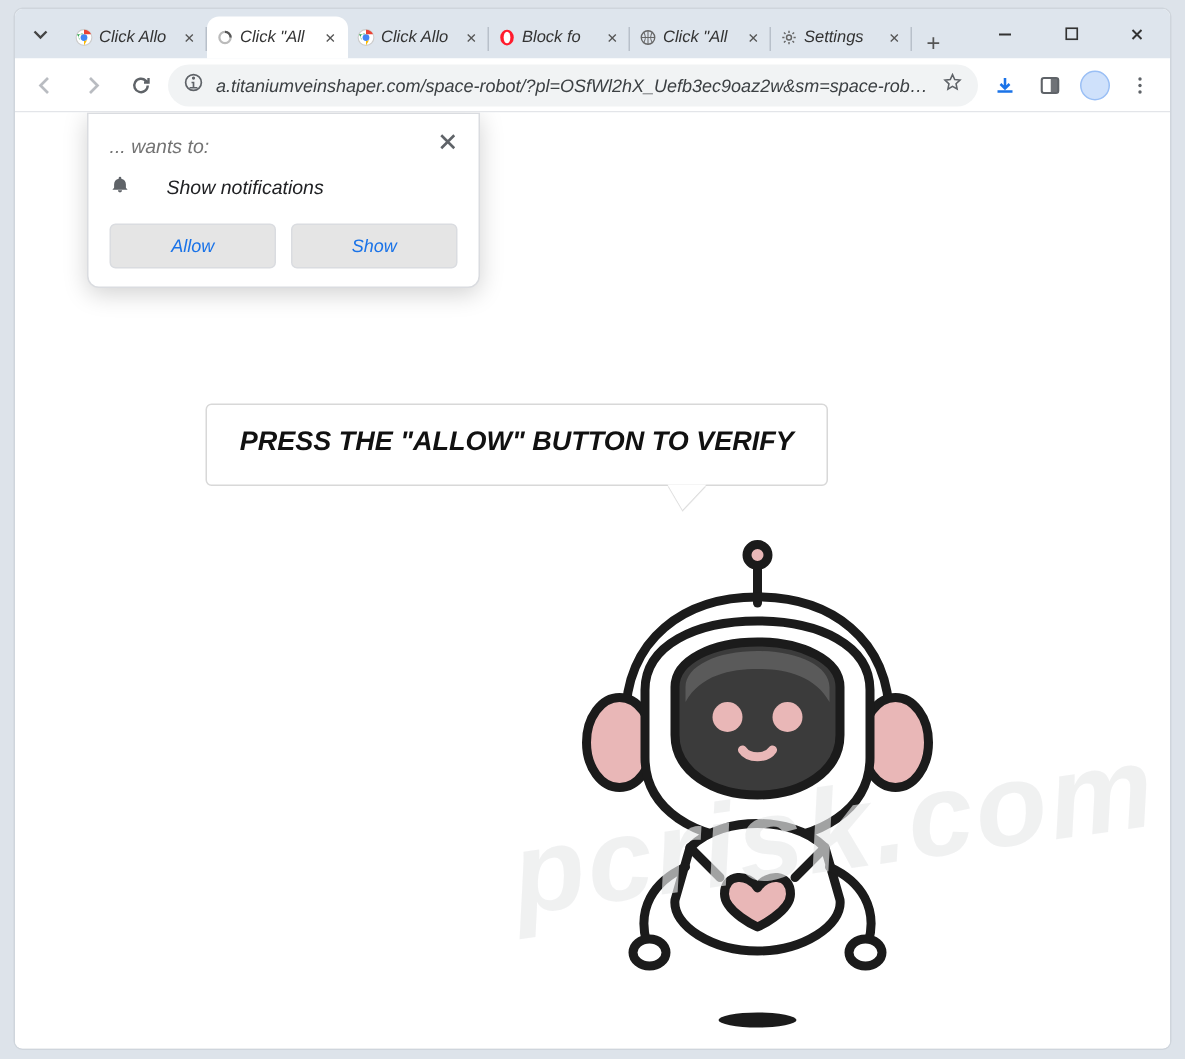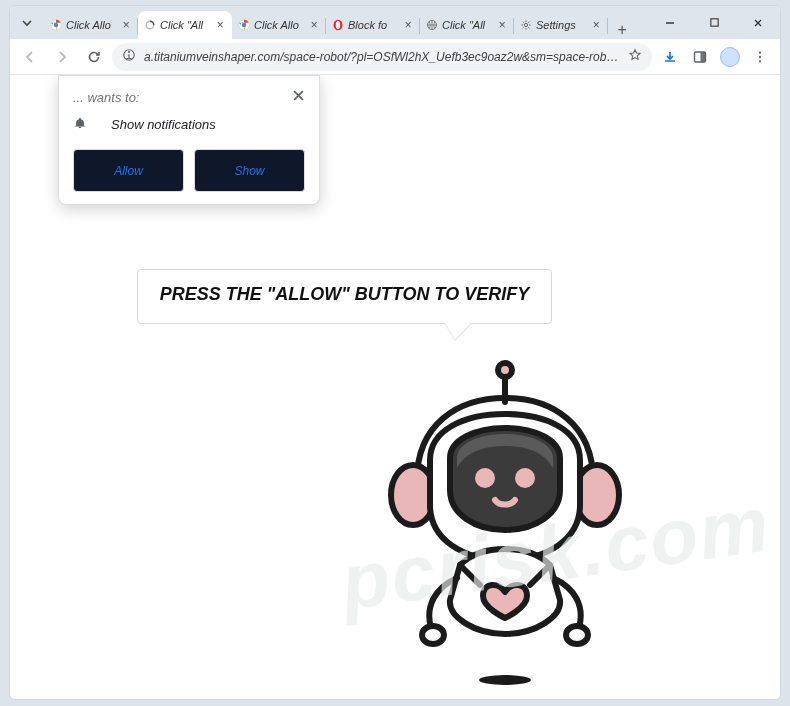--- a/index.html
+++ b/index.html
@@ -129,24 +129,24 @@
     z-index: 50;
   }
   .perm-head { display: flex; align-items: center; justify-content: space-between; }
   .perm-title { font-size: 13px; color: #737373; }
   .perm-close { font-size: 16px; color: #5f6368; cursor: pointer; }
   .perm-row { display: flex; align-items: center; gap: 24px; margin-top: 10px; }
   .perm-row .bell { color: #5f6368; font-size: 14px; }
   .perm-row .txt { font-size: 13px; color: #202124; }
   .perm-btns { display: flex; gap: 10px; margin-top: 16px; }
   .perm-btn {
-    flex: 1; height: 43px;
+    flex: 1; height: 30px;
     border: 1px solid #dadce0;
     border-radius: 4px;
-    background: #0f172a;
+    background: #e5e5e5;
     color: #1a73e8;
     font-size: 12px;
     display: flex; align-items: center; justify-content: center;
   }
   
   .speech {
     position: absolute;
     left: 127px; top: 194px;
     width: 415px;
     background: #fff;

